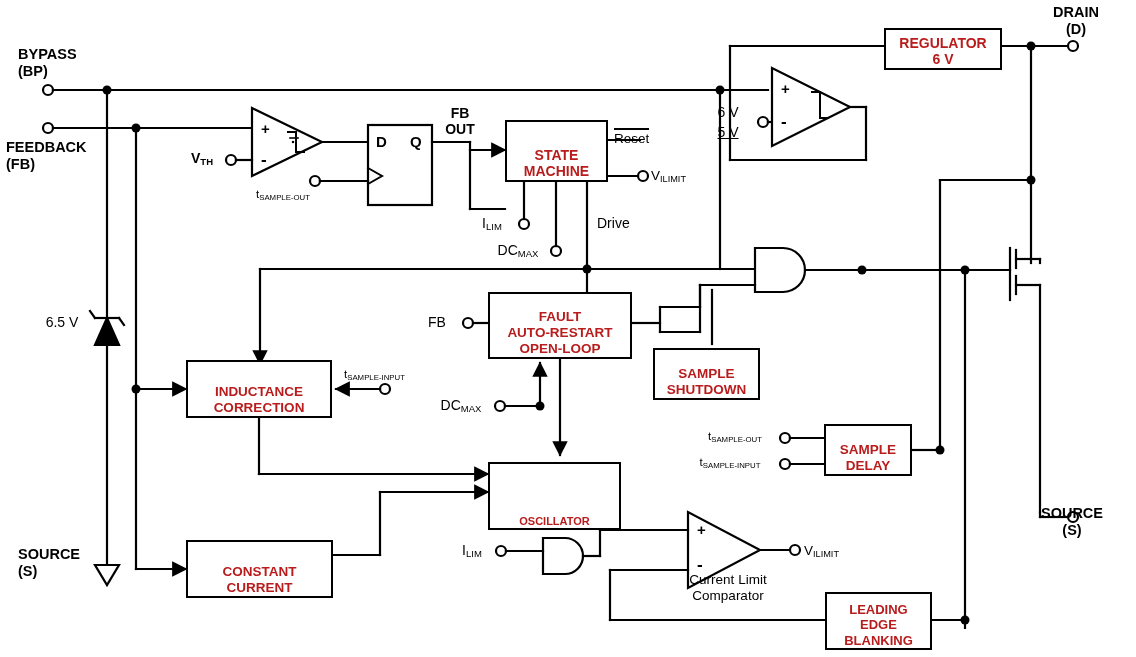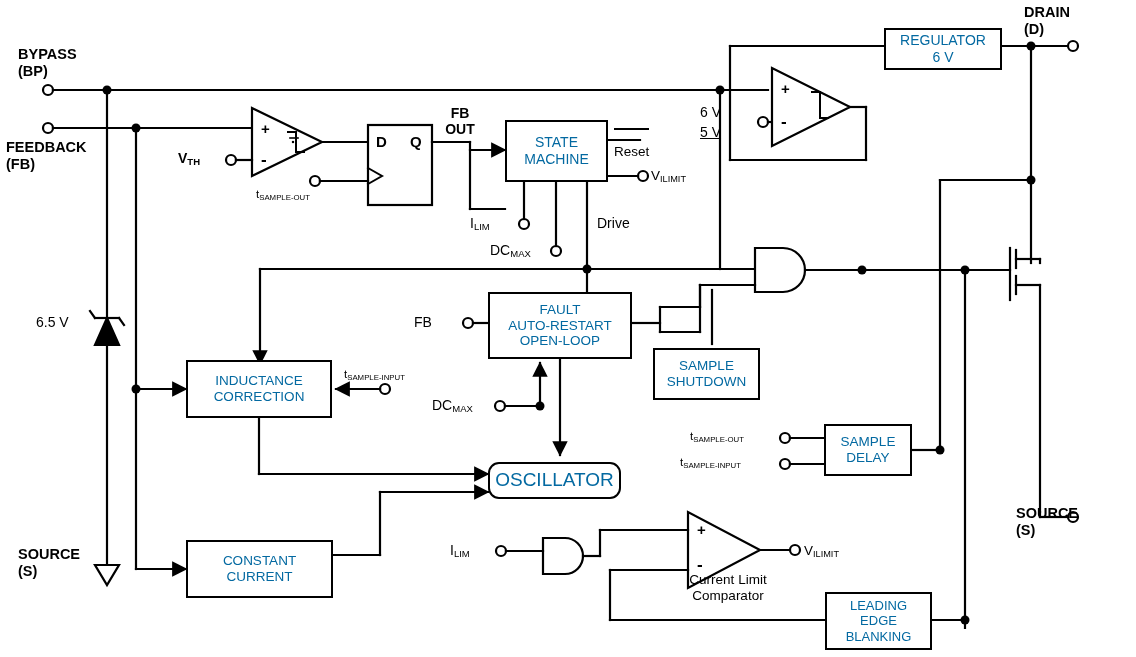--- a/index.html
+++ b/index.html
@@ -27,32 +27,32 @@
   .lbl {
     position: absolute;
     font-family: "Liberation Sans", sans-serif;
     font-weight: bold;
     color: #000;
     white-space: nowrap;
     line-height: 1.15;
   }
   .lbl.plain { font-weight: normal; }
   .lbl.c { text-align: center; }
-  .lbl.r { text-align: left; }
+  .lbl.r { text-align: center; }
   .sub { font-size: 0.68em; vertical-align: -0.25em; }
   .box {
     position: absolute;
     border: 2.5px solid #000;
     background: #fff;
     display: flex;
-    align-items: center;
+    align-items: flex-end;
     justify-content: center;
     text-align: center;
-    font-weight: normal;
-    color: #0369a1;
+    font-weight: bold;
+    color: #b91c1c;
     line-height: 1.18;
     box-sizing: border-box;
   }
 </style>
 </head>
 <body>
 
 <div id="canvas">
 
   <svg class="wires" viewBox="0 0 1136 657" xmlns="http://www.w3.org/2000/svg">
@@ -274,21 +274,21 @@
     </div>
   </div>
 
   <div class="box" style="left:824px; top:424px; width:88px; height:52px; font-size:13.5px;">
     <div>
       <span>SAMPLE</span><br>
       <span>DELAY</span>
     </div>
   </div>
 
-  <div class="box" style="left:488px; top:462px; width:133px; height:37px; font-size:19px;border-radius:11px;">
+  <div class="box" style="left:488px; top:462px; width:133px; height:68px; font-size:11px;">
     <span>OSCILLATOR</span>
   </div>
 
   <div class="box" style="left:186px; top:540px; width:147px; height:58px; font-size:13.5px;">
     <div>
       <span>CONSTANT</span><br>
       <span>CURRENT</span>
     </div>
   </div>
 
@@ -338,21 +338,21 @@
     <span>OUT</span>
   </div>
 
   <div class="lbl" style="left:376px; top:133px; font-size:15px;">
     <span>D</span>
   </div>
   <div class="lbl" style="left:410px; top:133px; font-size:15px;">
     <span>Q</span>
   </div>
 
-  <div class="lbl plain" style="left:614px; top:128px; font-size:13.5px; border-top:2px solid #000; padding-top:14px;">
+  <div class="lbl plain" style="left:614px; top:128px; font-size:13.5px; border-top:2px solid #000; padding-top:1px;">
     <span>Reset</span>
   </div>
 
   <div class="lbl plain" style="left:651px; top:168px; font-size:13.5px;">
     <span>V</span><span class="sub">ILIMIT</span>
   </div>
 
   <div class="lbl r plain" style="left:470px; top:215px; width:44px; font-size:14px;">
     <span>I</span><span class="sub">LIM</span>
   </div>

